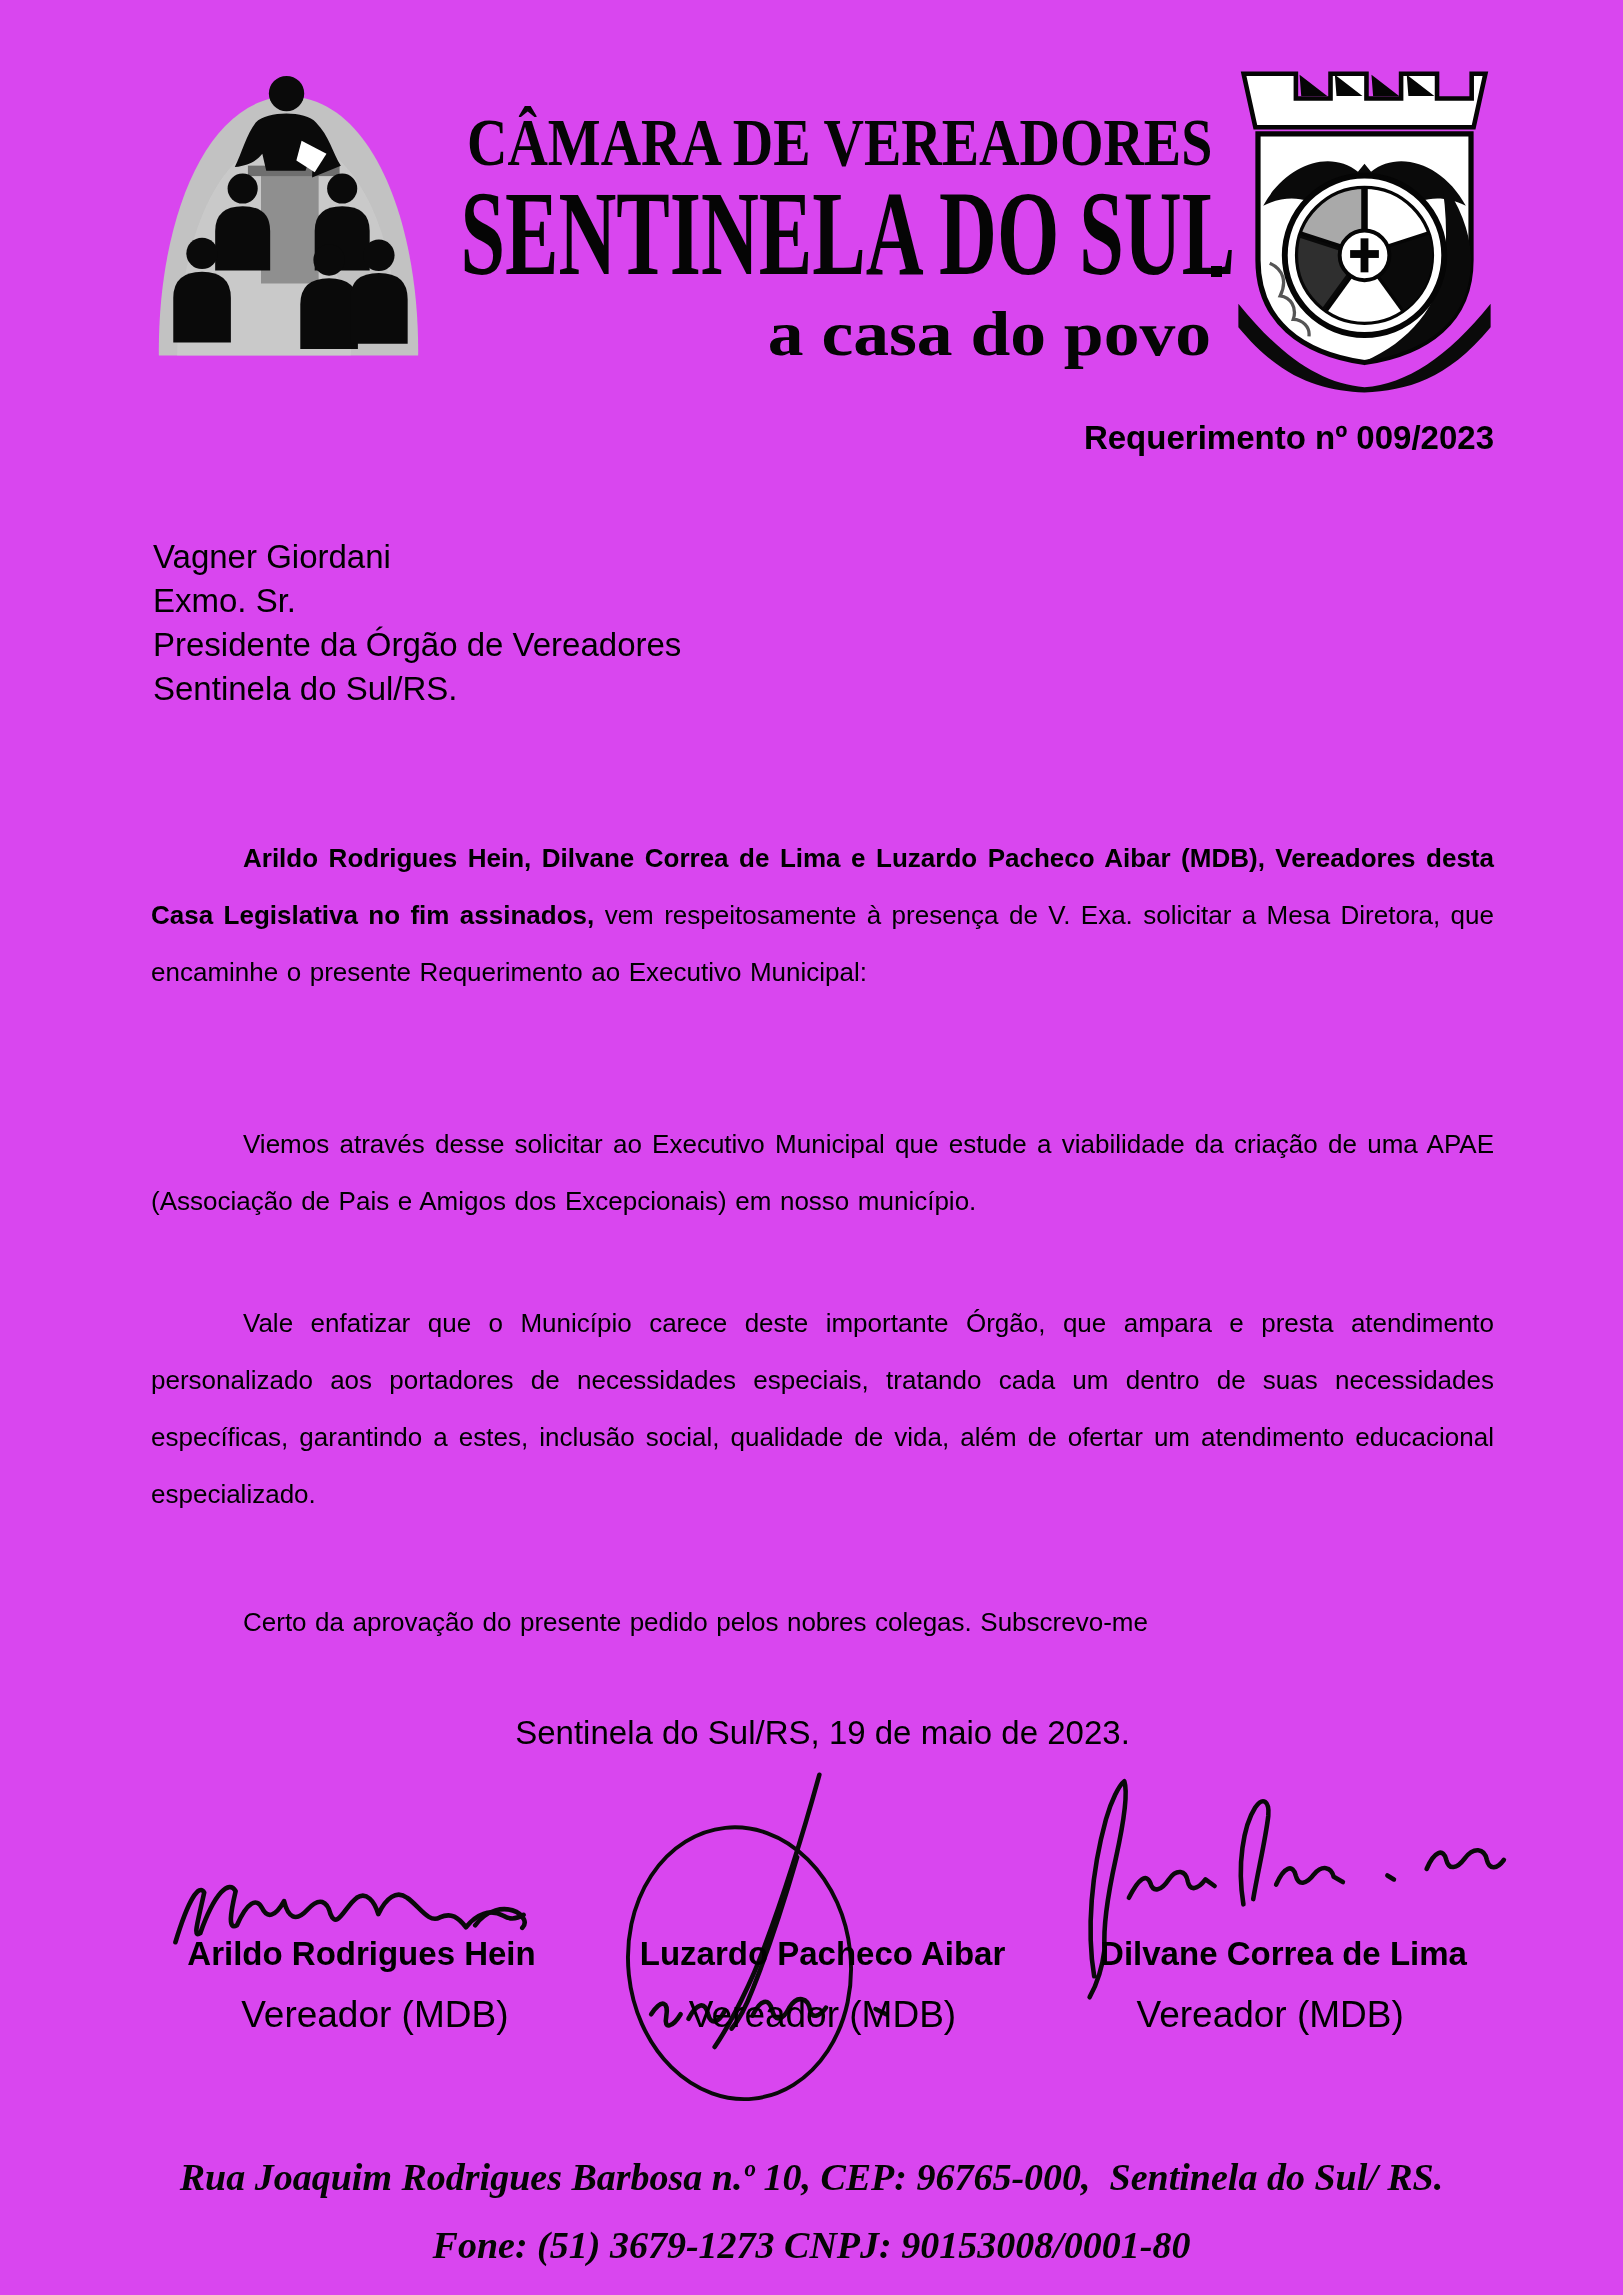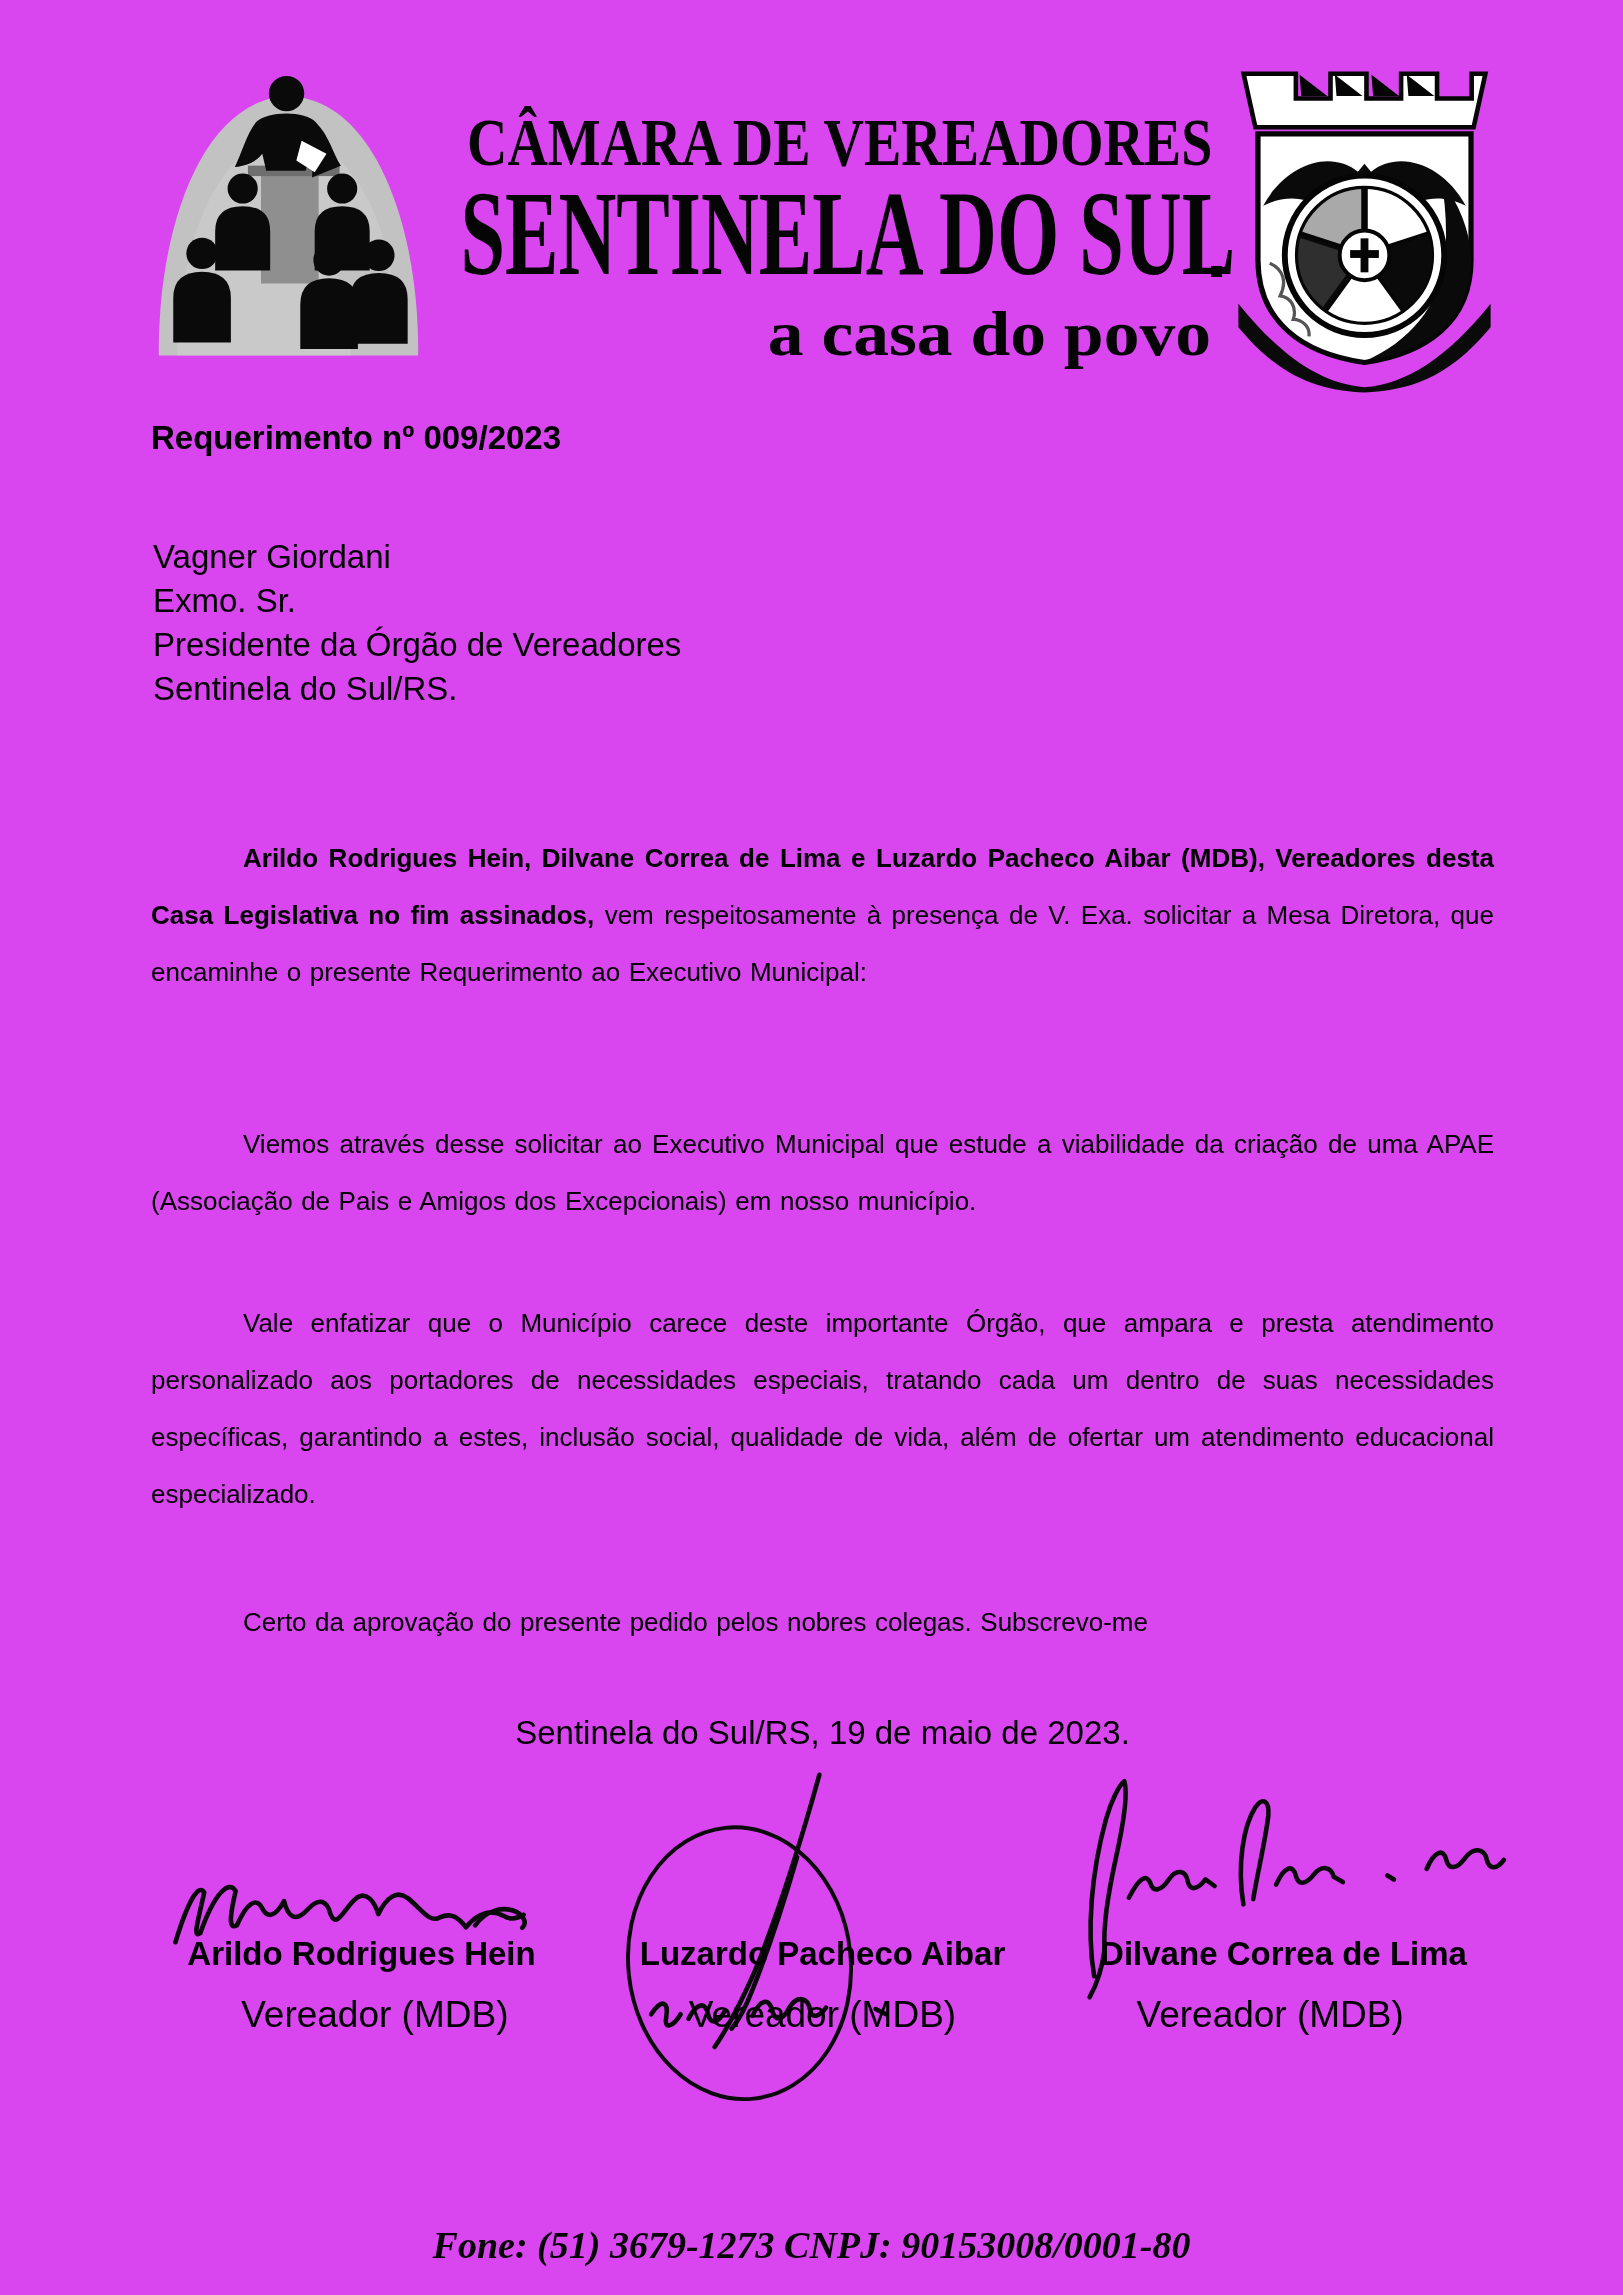--- a/index.html
+++ b/index.html
@@ -9,21 +9,21 @@
     overflow:hidden;margin:0 auto;
   }
   
   .logo-box{position:absolute;left:151px;top:62px;width:275px;height:295px;}
   .header-center{position:absolute;left:455px;top:75px;width:785px;height:304px;}
   .crest-box{position:absolute;left:1224px;top:67px;width:281px;height:327px;}
   .scan-artifact{position:absolute;left:1211px;top:266px;width:10.5px;height:10.5px;background:#000;}
   svg text.hdr{font-family:"Liberation Serif","DejaVu Serif",serif;font-weight:bold;fill:#050505;}
   
   .doc-title{
-    position:absolute;left:151px;top:419px;width:1343px;text-align:left;
+    position:absolute;left:151px;top:419px;width:1343px;text-align:right;
     font-size:33px;font-weight:bold;letter-spacing:0px;
   }
   .addressee{position:absolute;left:153px;top:535px;font-size:33px;line-height:44px;}
   .para{
     position:absolute;left:151px;width:1343px;font-size:26px;line-height:57px;
     text-align:justify;text-indent:92px;word-spacing:1.3px;
   }
   .para .b{font-weight:bold;}
   .p1{top:804px;} .p2{top:1090px;} .p3{top:1269px;} .p4{top:1568px;}
   .date-line{
@@ -176,16 +176,17 @@
     <div class="sig-col">Arildo Rodrigues Hein</div>
     <div class="sig-col">Luzardo Pacheco Aibar</div>
     <div class="sig-col">Dilvane Correa de Lima</div>
   </div>
   <div class="sig-row roles-row">
     <div class="sig-col">Vereador (MDB)</div>
     <div class="sig-col">Vereador (MDB)</div>
     <div class="sig-col">Vereador (MDB)</div>
   </div>
 
+  <div class="footer-line footer-1">Rua Joaquim Rodrigues Barbosa n.º 10, CEP: 96765-000,  Sentinela do Sul/ RS.</div>
   <div class="footer-line footer-2">Fone: (51) 3679-1273 CNPJ: 90153008/0001-80</div>
 
 </div>
 
 
 </body></html>

